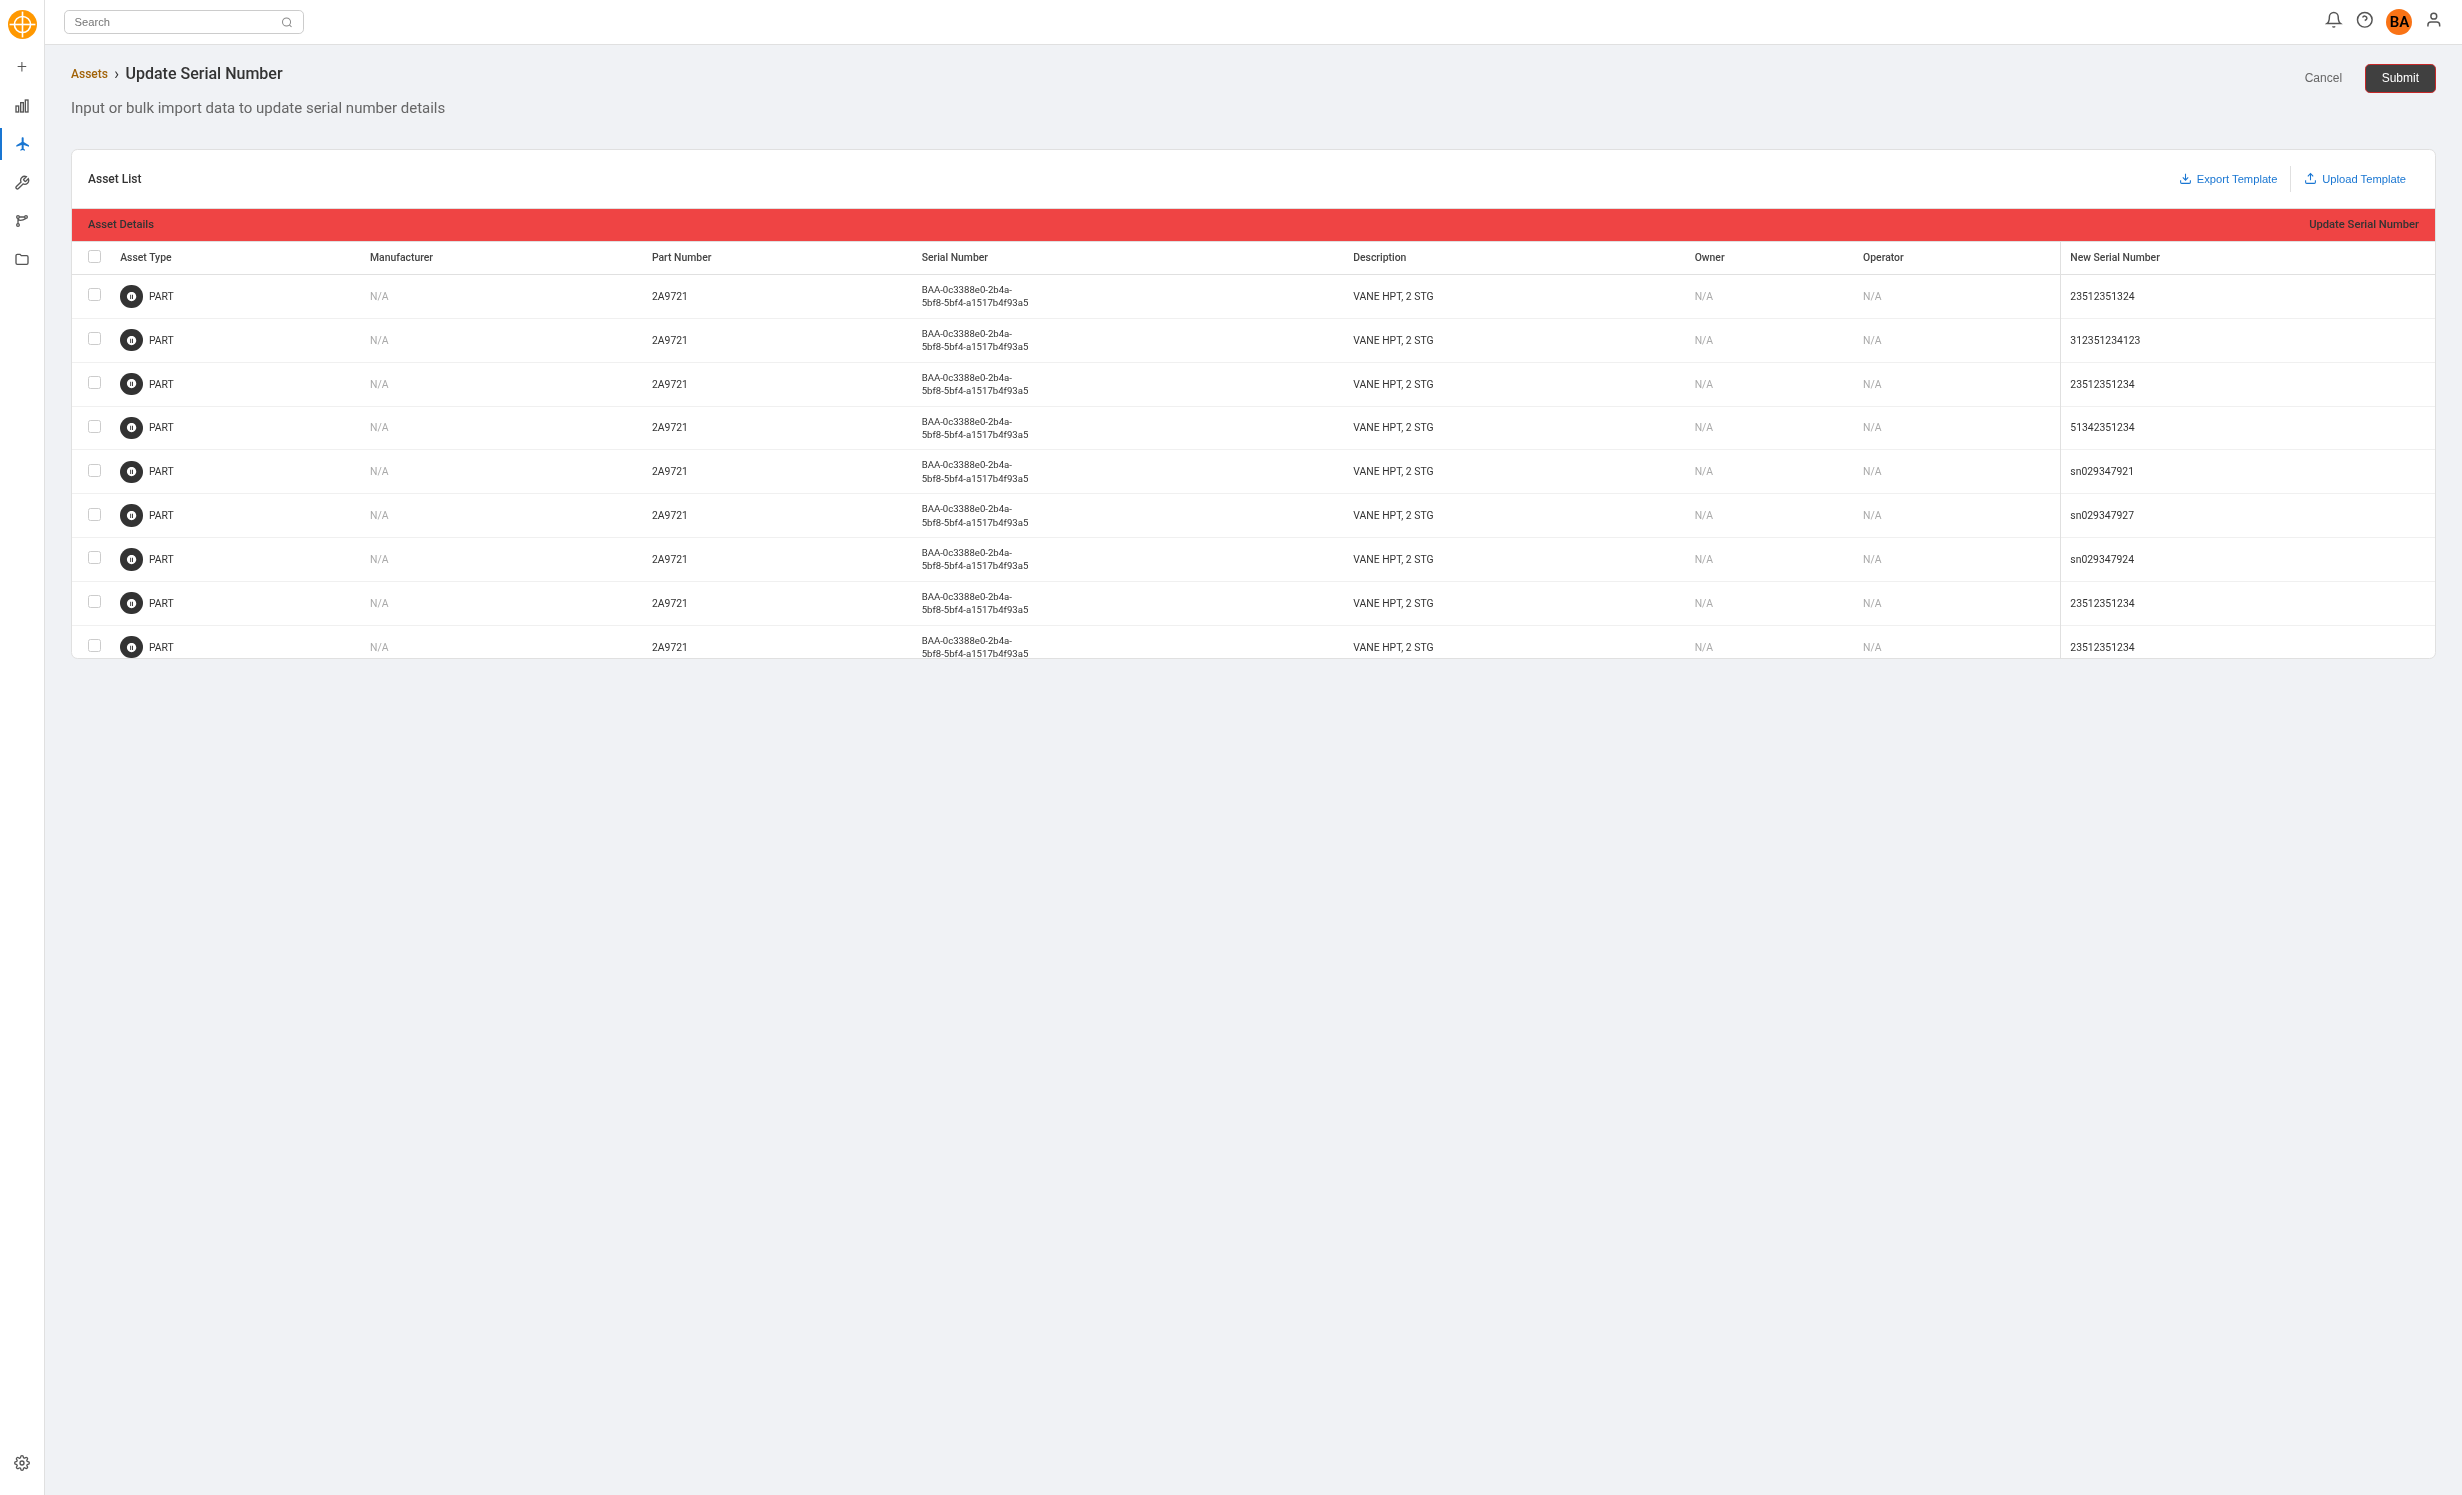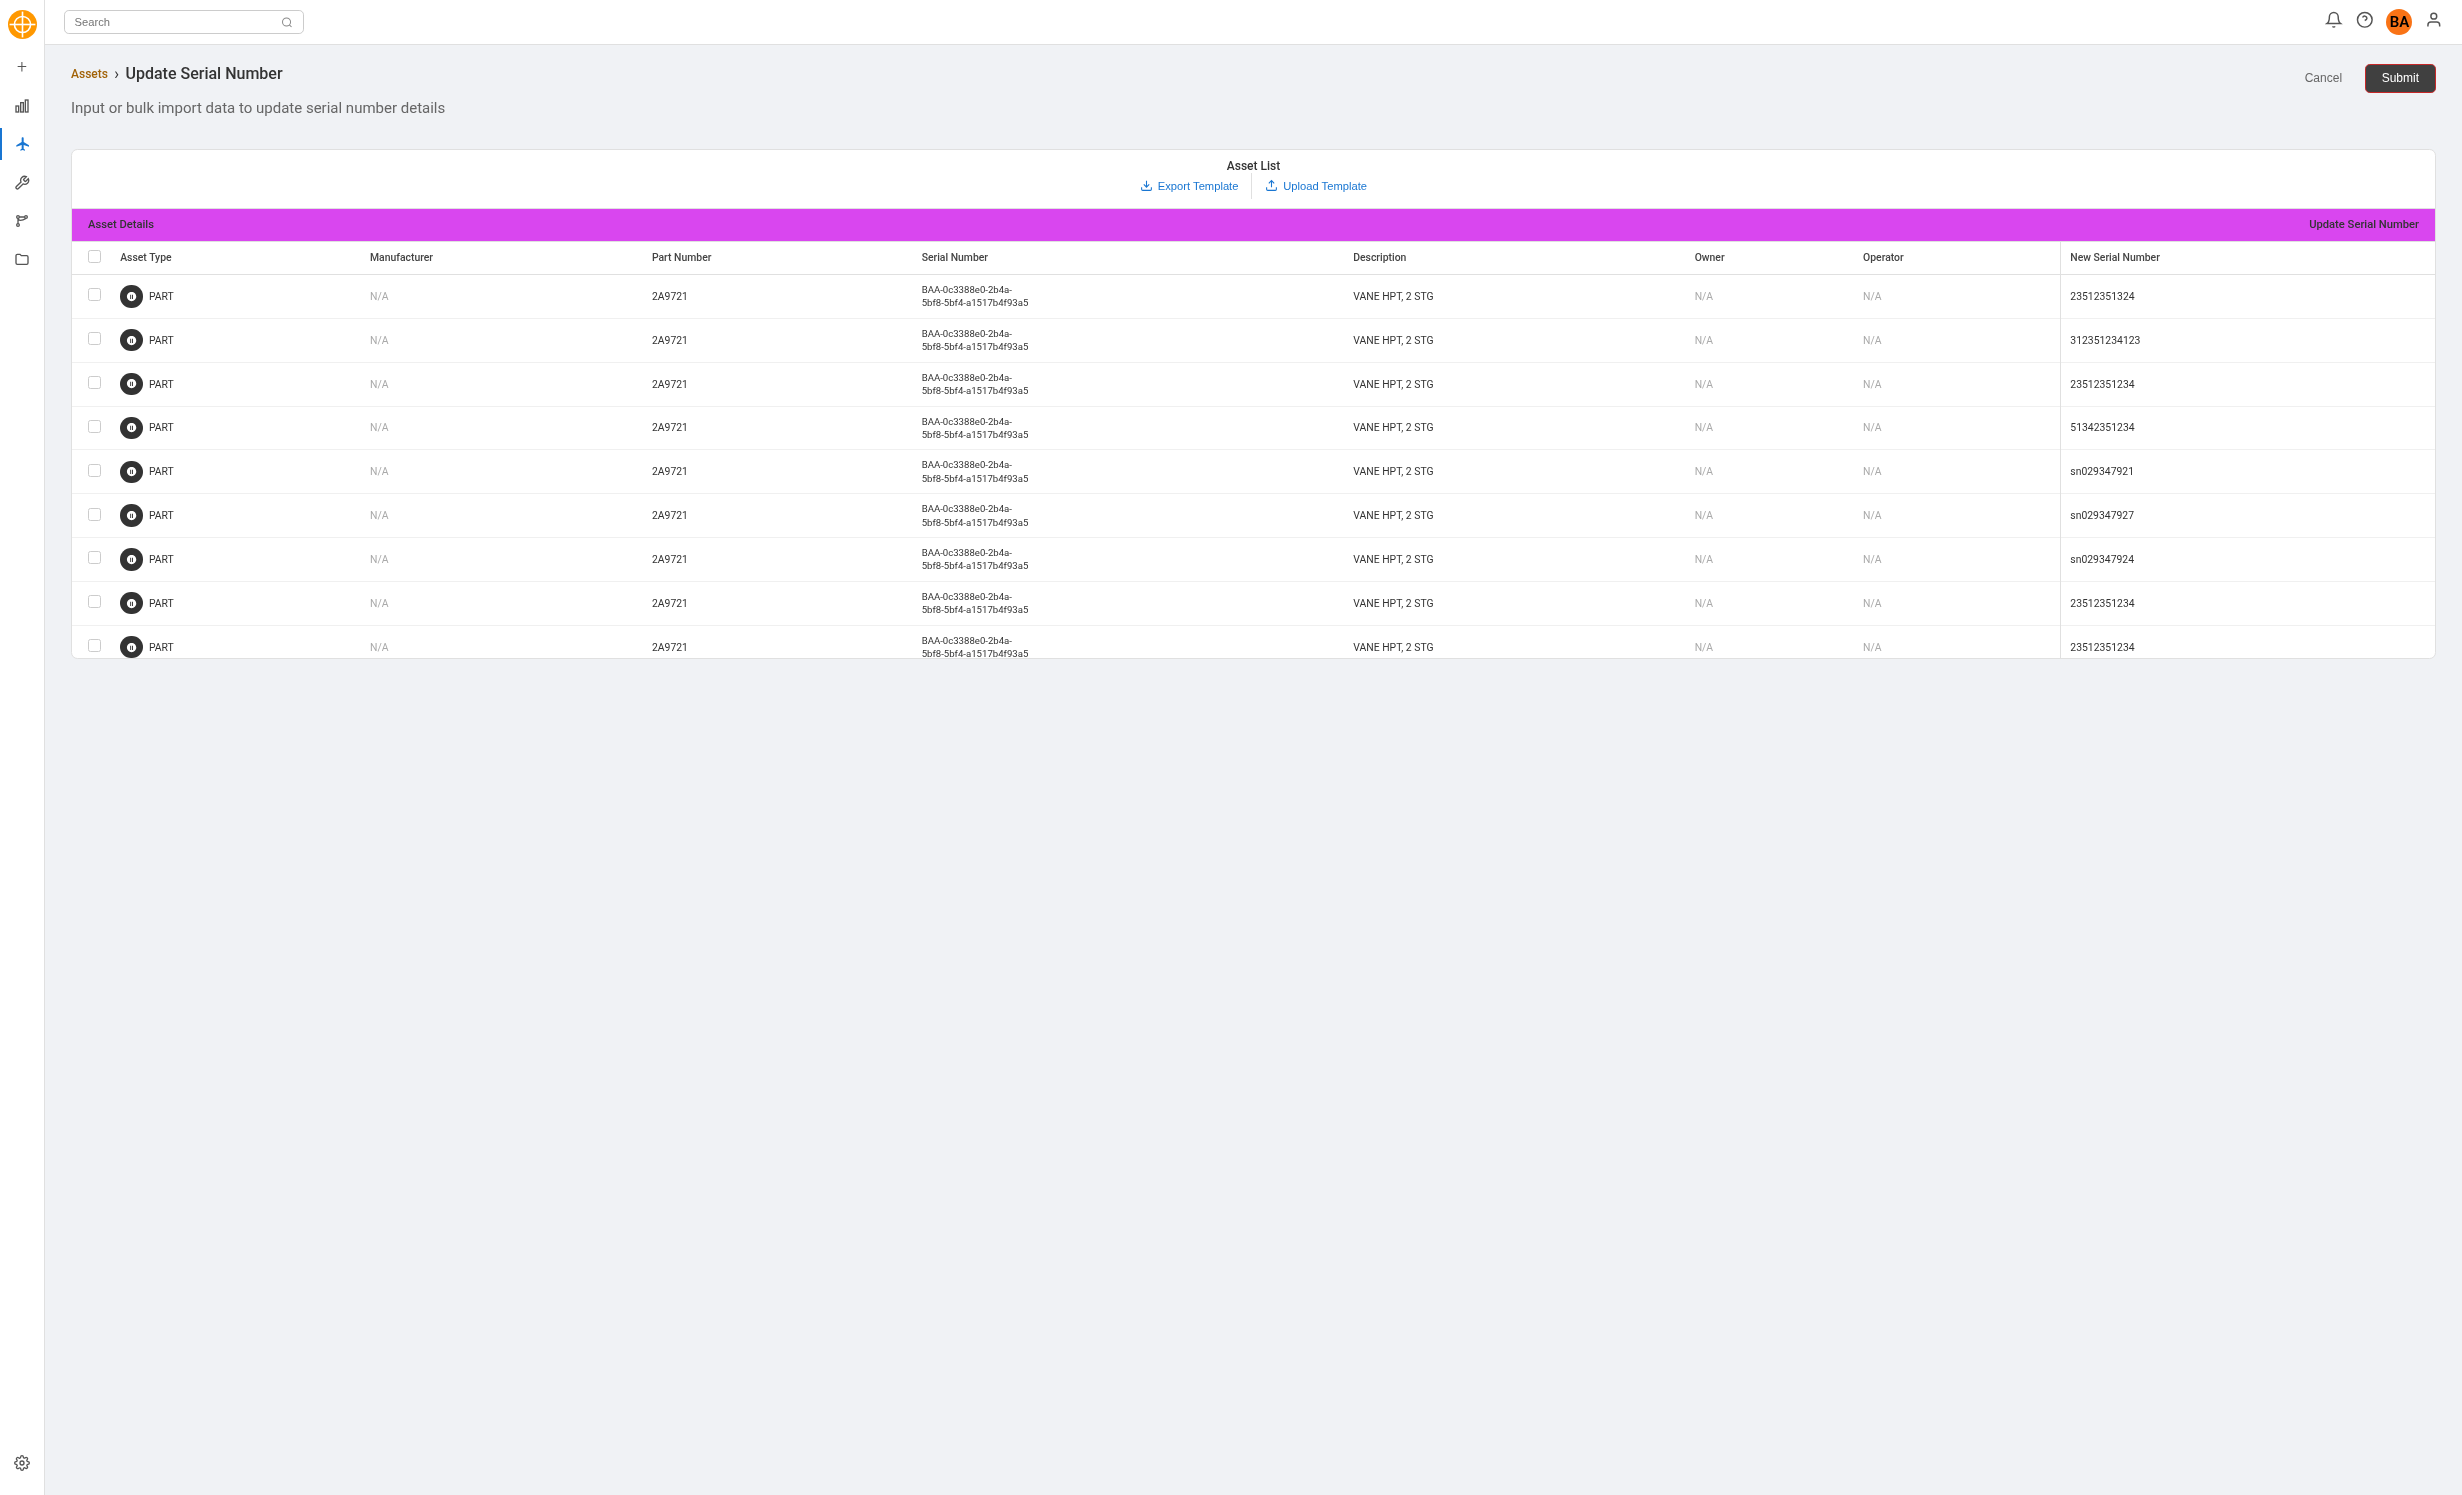--- a/index.html
+++ b/index.html
@@ -31,28 +31,28 @@
     .breadcrumb-sep { color: #333; font-size: 16px; }
     .breadcrumb-current { color: #333; font-size: 16px; font-weight: 500; }
     .page-subtitle { color: #666; font-size: 15px; margin-bottom: 16px; margin-top: 16px; }
     .page-header-row { display: flex; align-items: flex-start; justify-content: space-between; margin-bottom: 16px; }
     .header-actions { display: flex; gap: 9.6px; margin-top: 0; align-items: center; }
     .btn-cancel { background: transparent; border: none; color: #666; font-size: 12px; cursor: pointer; padding: 6.4px 13px; }
     .btn-submit { background: #404040; color: #fff; border: 1.6px solid #c62828; border-radius: 4.8px; font-size: 12px; font-weight: 500; padding: 6.4px 16px; cursor: pointer; }
 
     
     .card { background: #fff; border-radius: 6.4px; border: 0.8px solid #e0e0e0; overflow: hidden; }
-    .card-header { display: flex; align-items: center; justify-content: space-between; padding: 9px 16px; border-bottom: 0.8px solid #e0e0e0; flex-direction: column; }
+    .card-header { display: flex; align-items: center; justify-content: space-between; padding: 16px 16px; border-bottom: 0.8px solid #e0e0e0; }
     .card-title { font-size: 12px; font-weight: 500; color: #333; }
     .card-actions { display: flex; gap: 0; }
     .card-action-btn { display: flex; align-items: center; gap: 4.8px; padding: 6.4px 13px; border: none; background: transparent; color: #1976d2; font-size: 11.2px; cursor: pointer; }
     .card-action-btn + .card-action-btn { border-left: 0.8px solid #e0e0e0; }
 
     
-    .table-section-header { display: flex; align-items: center; justify-content: space-between; padding: 9.6px 16px; background: #d946ef; border-bottom: 0.8px solid #e0e0e0; }
+    .table-section-header { display: flex; align-items: center; justify-content: space-between; padding: 9.6px 16px; background: #ef4444; border-bottom: 0.8px solid #e0e0e0; }
     .section-label { font-size: 11.2px; font-weight: 500; color: #333; }
     .section-right-label { font-size: 11.2px; font-weight: 500; color: #333; }
 
     table { width: 100%; border-collapse: collapse; }
     thead th { padding: 8px 9.6px; text-align: left; font-size: 10.4px; font-weight: 500; color: #444; background: #fff; border-bottom: 0.8px solid #e0e0e0; white-space: nowrap; }
     thead th:first-child { width: 32px; padding-left: 16px; }
     tbody tr { border-bottom: 0.8px solid #f0f0f0; }
     tbody td { padding: 8px 9.6px; font-size: 10.4px; color: #333; vertical-align: middle; }
     tbody td:first-child { padding-left: 16px; }
     td.na { color: #aaa; }

